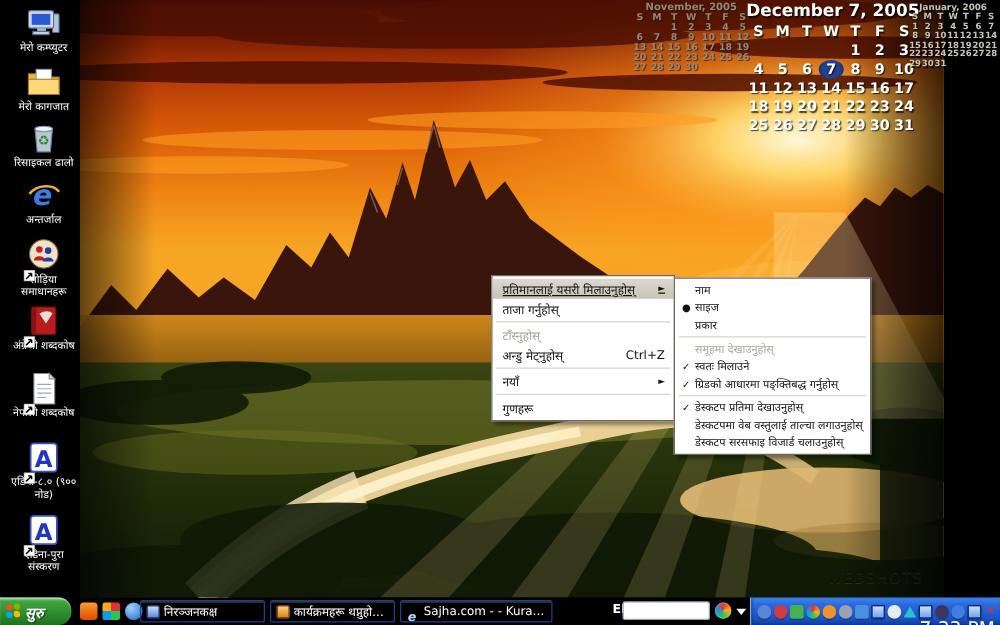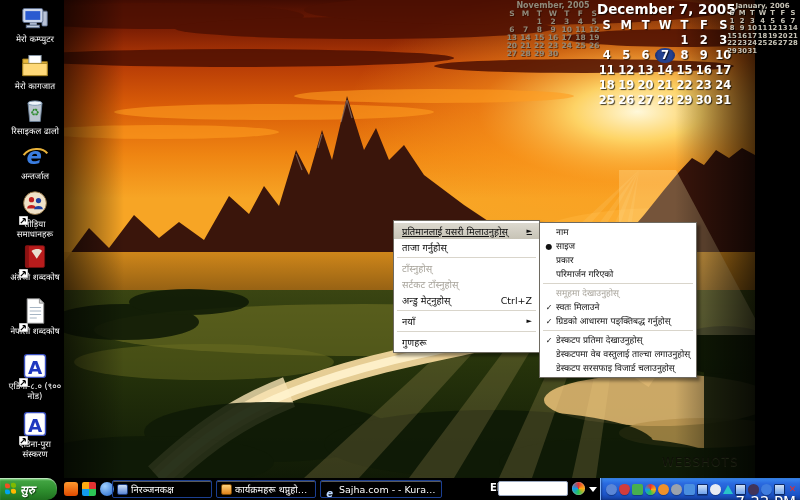--- a/index.html
+++ b/index.html
@@ -477,24 +477,20 @@
       </div>
       <div class="menu-item">
         <span class="mark"></span>
         <span class="lab">ताजा गर्नुहोस्</span>
       </div>
       <div class="menu-sep"></div>
       <div class="menu-item disabled">
         <span class="mark"></span>
         <span class="lab">टाँस्नुहोस्</span>
       </div>
-      <div class="menu-item disabled">
-        <span class="mark"></span>
-        <span class="lab">सर्टकट टाँस्नुहोस्</span>
-      </div>
       <div class="menu-item">
         <span class="mark"></span>
         <span class="lab">अन्डु मेट्नुहोस्</span>
         <span class="sc">Ctrl+Z</span>
       </div>
       <div class="menu-sep"></div>
       <div class="menu-item">
         <span class="mark"></span>
         <span class="lab">नयाँ</span>
         <span class="arrow">►</span>
@@ -510,24 +506,20 @@
         <span class="mark"></span>
         <span class="lab">नाम</span>
       </div>
       <div class="menu-item">
         <span class="mark">●</span>
         <span class="lab">साइज</span>
       </div>
       <div class="menu-item">
         <span class="mark"></span>
         <span class="lab">प्रकार</span>
-      </div>
-      <div class="menu-item">
-        <span class="mark"></span>
-        <span class="lab">परिमार्जन गरिएको</span>
       </div>
       <div class="menu-sep"></div>
       <div class="menu-item disabled">
         <span class="mark"></span>
         <span class="lab">समूहमा देखाउनुहोस्</span>
       </div>
       <div class="menu-item">
         <span class="mark">✓</span>
         <span class="lab">स्वतः मिलाउने</span>
       </div>

